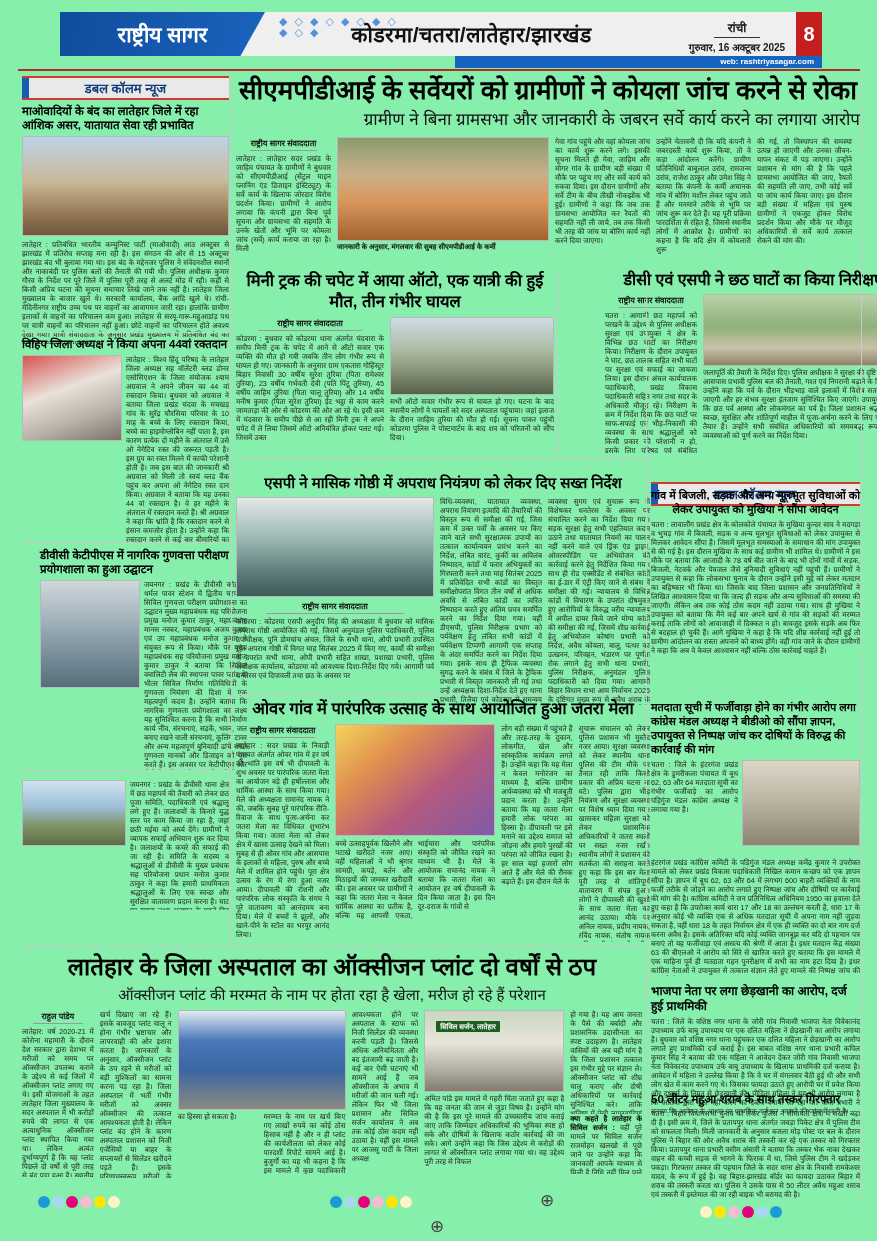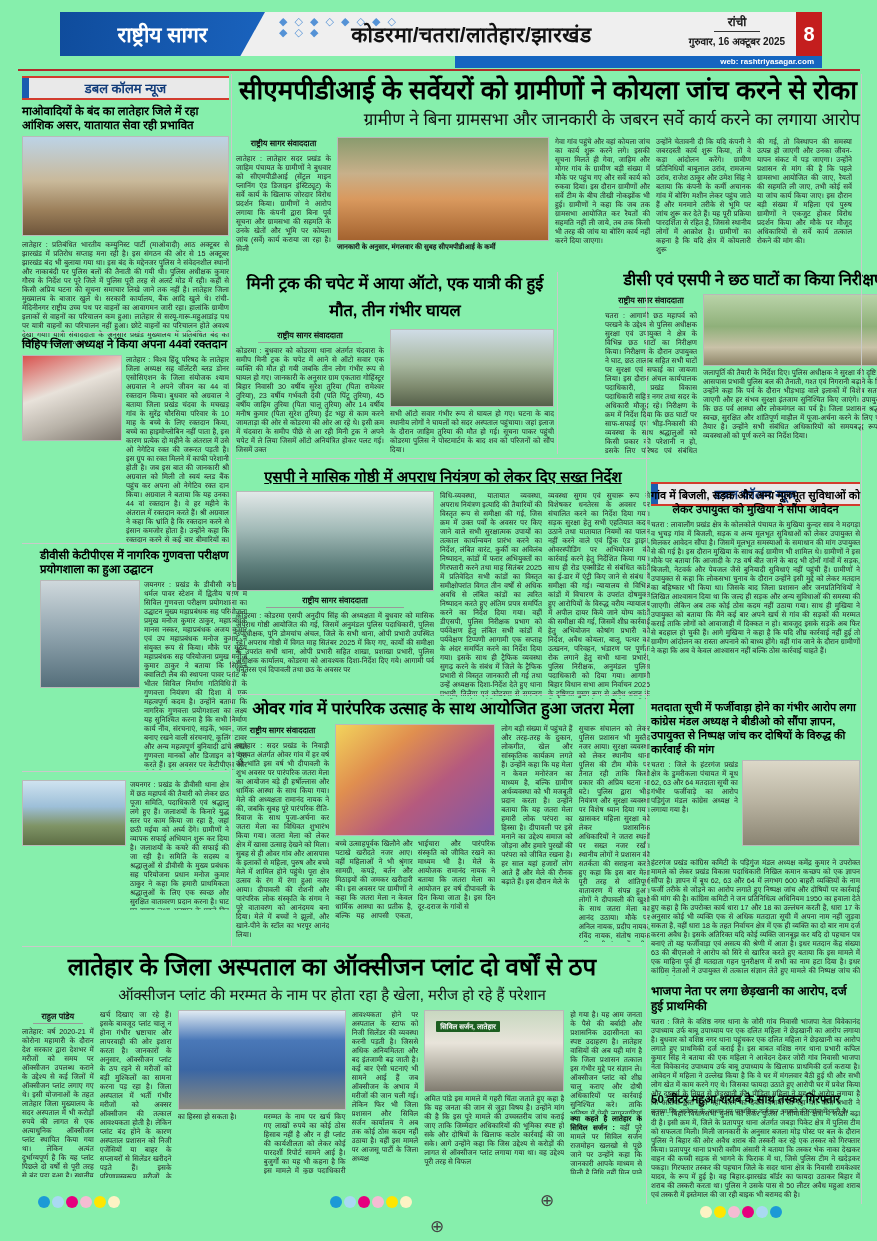--- a/index.html
+++ b/index.html
@@ -14,21 +14,21 @@
   
   .mast-band { left:60px; top:12px; width:762px; height:44px; background:#efefef; display:flex; }
   .mast-blue {
     width:205px; height:44px; background:linear-gradient(100deg,#0f4c9c,#1a63be);
     color:#fff; display:flex; align-items:center; justify-content:center;
     font-weight:bold; font-size:21px; clip-path:polygon(0 0,100% 0,88% 100%,0 100%);
   }
   .mast-center { flex:1; display:flex; align-items:center; justify-content:center; position:relative; }
   .mast-title { font-weight:bold; font-size:21px; color:#111; letter-spacing:0.5px; z-index:2; }
   .diamonds { position:absolute; left:14px; top:4px; font-size:11px; color:#2e7bd0; opacity:.8; letter-spacing:2px; line-height:11px; width:120px; }
-  .mast-right { width:118px; text-align:center; padding-top:0; }
+  .mast-right { width:118px; text-align:center; padding-top:0;margin-top:6px; }
   .mast-city { font-weight:bold; font-size:12px; border-bottom:1px solid #333; display:inline-block; padding:0 14px 1px; }
   .mast-date { font-size:10px; font-weight:bold; margin-top:2px; }
   .page-box { width:26px; height:44px; background:#c41e1e; color:#fff; font-weight:bold; font-size:20px; display:flex; align-items:center; justify-content:center; }
   .web-strip { left:455px; top:56px; width:367px; height:12px; background:#1565c0; color:#fff; font-size:8px; font-weight:bold; text-align:right; padding:1px 8px 0 0; }
   .red-rule { left:18px; top:69px; width:842px; height:2px; background:#b22a2a; }
 
   
   .secbox { background:#e9e9e9; border-top:2px solid #d23c2e; border-bottom:2px solid #d23c2e; position:relative; text-align:center; font-weight:bold; font-size:13px; color:#123c7a; line-height:20px; }
   .secbox .tab { position:absolute; left:0; top:0; width:7px; height:100%; background:#1a5cb0; }
   .hl { font-weight:bold; color:#000; }
@@ -137,21 +137,21 @@
         <div class="photo ph-crowd" style="width:212px; height:104px;"></div>
         <div class="caption" style="margin-top:2px;">जानकारी के अनुसार, मंगलवार की सुबह सीएमपीडीआई के कर्मी</div>
       </div>
       <div class="body-txt" style="width:95px; height:128px;">गेवा गांव पहुंचे और वहां कोयला जांच का कार्य शुरू करने लगे। इसकी सूचना मिलते ही गेवा, जाहिम और मोगर गांव के ग्रामीण बड़ी संख्या में मौके पर पहुंच गए और सर्वे कार्य को रुकवा दिया। इस दौरान ग्रामीणों और सर्वे टीम के बीच तीखी नोकझोंक भी हुई। ग्रामीणों ने कहा कि जब तक ग्रामसभा आयोजित कर रैयतों की सहमति नहीं ली जाये, तब तक किसी भी तरह की जांच या बोरिंग कार्य नहीं करने दिया जाएगा।</div>
       <div class="body-txt" style="width:95px; height:128px;">उन्होंने चेतावनी दी कि यदि कंपनी ने जबरदस्ती कार्य शुरू किया, तो वे कड़ा आंदोलन करेंगे। ग्रामीण प्रतिनिधियों बाबूलाल उरांव, रामजन्म उरांव, राजेश ठाकुर और उमेश सिंह ने बताया कि कंपनी के कर्मी अचानक गांव में बोरिंग मशीन लेकर पहुंच जाते हैं और मनमाने तरीके से भूमि पर जांच शुरू कर देते हैं। यह पूरी प्रक्रिया पारदर्शिता से रहित है, जिससे स्थानीय लोगों में आक्रोश है। ग्रामीणों का कहना है कि यदि क्षेत्र में कोयलारी शुरू</div>
       <div class="body-txt" style="width:95px; height:128px;">की गई, तो विस्थापन की समस्या उत्पन्न हो जाएगी और उनका जीवन-यापन संकट में पड़ जाएगा। उन्होंने प्रशासन से मांग की है कि पहले ग्रामसभा आयोजित की जाए, रैयतों की सहमति ली जाए, तभी कोई सर्वे या जांच कार्य किया जाए। इस दौरान बड़ी संख्या में महिला एवं पुरुष ग्रामीणों ने एकजुट होकर विरोध प्रदर्शन किया और मौके पर मौजूद अधिकारियों से सर्वे कार्य तत्काल रोकने की मांग की।</div>
     </div>
   </div>
 
   <div class="abs" style="left:236px; top:270px; width:318px;">
-    <div class="hl" style="font-size:16.5px; line-height:27px; text-align:center;">मिनी ट्रक की चपेट में आया ऑटो, एक यात्री की हुई मौत, तीन गंभीर घायल</div>
+    <div class="hl" style="font-size:16.5px; line-height:21px; text-align:center;">मिनी ट्रक की चपेट में आया ऑटो, एक यात्री की हुई मौत, तीन गंभीर घायल</div>
     <div class="row gap" style="margin-top:5px; height:138px;">
       <div style="width:148px;">
         <div class="byline">राष्ट्रीय सागर संवाददाता</div>
         <div class="body-txt" style="margin-top:3px; height:120px;">कोडरमा : बुधवार को कोडरमा थाना अंतर्गत चंदवारा के समीप मिनी ट्रक के चपेट में आने से ऑटो सवार एक व्यक्ति की मौत हो गयी जबकि तीन लोग गंभीर रूप से घायल हो गए। जानकारी के अनुसार ग्राम एकतारा गोहिंस्टूर बिहार निवासी 30 वर्षीय सुरेश तुरिया (पिता रामेश्वर तुरिया), 23 वर्षीय गर्भवती देवी (पति पिंटू तुरिया), 45 वर्षीय जाहिम तुरिया (पिता चालू तुरिया) और 14 वर्षीय मनीष कुमार (पिता सुरेश तुरिया) ईंट भट्ठा से काम करने जामताड़ा की ओर से कोडरमा की ओर आ रहे थे। इसी क्रम में चंदवारा के समीप पीछे से आ रही मिनी ट्रक ने अपने चपेट में ले लिया जिसमें ऑटो अनियंत्रित होकर पलट गई। जिसमें उक्त</div>
       </div>
       <div style="width:164px;">
         <div class="photo ph-accident" style="width:164px; height:78px;"></div>
         <div class="body-txt" style="margin-top:2px; height:56px;">सभी ऑटो सवार गंभीर रूप से घायल हो गए। घटना के बाद स्थानीय लोगों ने घायलों को सदर अस्पताल पहुंचाया। जहां इलाज के दौरान जाहिम तुरिया की मौत हो गई। सूचना पाकर पहुंची कोडरमा पुलिस ने पोस्टमार्टम के बाद शव को परिजनों को सौंप दिया।</div>
       </div>
     </div>
@@ -167,21 +167,21 @@
         <div class="body-txt" style="margin-top:3px; height:142px;">चतरा : आगामी छठ महापर्व को परखने के उद्देश्य से पुलिस अधीक्षक सुरक्षा एवं उपायुक्त ने क्षेत्र के विभिन्न छठ घाटों का निरीक्षण किया। निरीक्षण के दौरान उपायुक्त ने घाट, छठ तालाब सहित सभी घाटों पर सुरक्षा एवं सफाई का जायजा लिया। इस दौरान अंचल कार्यपालक पदाधिकारी, प्रखंड विकास पदाधिकारी सहित नगर तथा सदर के अधिकारी मौजूद रहे। निरीक्षण के क्रम में निर्देश दिया कि छठ घाटों पर साफ-सफाई एवं भीड़-निकासी की व्यवस्था के साथ श्रद्धालुओं को किसी प्रकार की परेशानी न हो, इसके लिए परिषद एवं संबंधित विभाग अभियान चलाने, प्रत्येक घाट पर</div>
       </div>
       <div style="width:201px;">
         <div class="photo ph-ghat" style="width:201px; height:72px;"></div>
         <div class="body-txt" style="margin-top:2px; height:82px;">जलापूर्ति की तैयारी के निर्देश दिए। पुलिस अधीक्षक ने सुरक्षा की दृष्टि से घाटों के आसपास प्रभावी पुलिस बल की तैनाती, गश्त एवं निगरानी बढ़ाने के निर्देश दिए। उन्होंने कहा कि पर्व के दौरान भीड़भाड़ वाले इलाकों में विशेष सतर्कता बरती जाएगी और हर संभव सुरक्षा इंतजाम सुनिश्चित किए जाएंगे। उपायुक्त ने कहा कि छठ पर्व आस्था और लोकमंगल का पर्व है। जिला प्रशासन श्रद्धालुओं को स्वच्छ, सुरक्षित और शांतिपूर्ण माहौल में पूजा-अर्चना करने के लिए पूर्ण रूप से तैयार है। उन्होंने सभी संबंधित अधिकारियों को समयबद्ध रूप से सभी व्यवस्थाओं को पूर्ण करने का निर्देश दिया।</div>
       </div>
     </div>
   </div>
 
   <div class="abs" style="left:236px; top:458px; width:414px;">
-    <div class="hl" style="font-size:15px; line-height:19px; text-align:center; border-top:1px solid #c9c9c9; padding-top:8px;text-decoration:underline;">एसपी ने मासिक गोष्ठी में अपराध नियंत्रण को लेकर दिए सख्त निर्देश</div>
+    <div class="hl" style="font-size:15px; line-height:19px; text-align:center; border-top:1px solid #c9c9c9; padding-top:14px;">एसपी ने मासिक गोष्ठी में अपराध नियंत्रण को लेकर दिए सख्त निर्देश</div>
     <div class="row gap" style="margin-top:5px; height:208px;">
       <div style="width:198px;">
         <div class="photo ph-meeting" style="width:198px; height:100px;"></div>
         <div class="byline" style="margin-top:3px;">राष्ट्रीय सागर संवाददाता</div>
         <div class="body-txt" style="margin-top:3px; height:86px;">कोडरमा : कोडरमा एसपी अनुदीप सिंह की अध्यक्षता में बुधवार को मासिक अपराध गोष्ठी आयोजित की गई, जिसमें अनुमंडल पुलिस पदाधिकारी, पुलिस उपाधीक्षक, पुनि डोमचांच अंचल, जिले के सभी थाना, ओपी प्रभारी उपस्थित रहे। अपराध गोष्ठी में विगत माह सितंबर 2025 में किए गए, कार्यों की समीक्षा के उपरांत सभी थाना, ओपी प्रभारी सहित शाखा, प्रशाखा प्रभारी, पुलिस अधीक्षक कार्यालय, कोडरमा को आवश्यक दिशा-निर्देश दिए गये। आगामी पर्व धनतेरस एवं दिपावली तथा छठ के अवसर पर</div>
       </div>
       <div class="body-txt" style="width:102px; height:208px;">विधि-व्यवस्था, यातायात व्यवस्था, अपराध नियंत्रण इत्यादि की तैयारियों की विस्तृत रूप से समीक्षा की गई, जिस क्रम में उक्त पर्वों के अवसर पर किए जाने वाले सभी सुरक्षात्मक उपायों का तत्काल कार्यान्वयन प्रारंभ करने का निर्देश, लंबित वारंट, कुर्की का अविलंब निष्पादन, कांडों में फरार अभियुक्तों का गिरफ्तारी करने तथा माह सितंबर 2025 में प्रतिवेदित सभी कांडों का विस्तृत समीक्षोपरांत विगत तीन वर्षों से अधिक अवधि से लंबित कांडों का त्वरित निष्पादन करते हुए अंतिम प्रपत्र समर्पित करने का निर्देश दिया गया। वहीं डीएसपी, पुलिस निरीक्षक प्रभाग को पर्यवेक्षण हेतु लंबित सभी कांडों में पर्यवेक्षण टिप्पणी आगामी एक सप्ताह के अंदर समर्पित करने का निर्देश दिया गया। इसके साथ ही ट्रैफिक व्यवस्था सुगढ़ करने के संबंध में जिले के ट्रैफिक प्रभारी से विस्तृत जानकारी ली गई तथा उन्हें अध्यक्षक दिशा-निर्देश देते हुए थाना प्रभारी, तिलैया एवं कोडरमा से समन्वय स्थापित करते हुए ट्रैफिक</div>
       <div class="body-txt" style="width:102px; height:208px;">व्यवस्था सुगम एवं सुचारू रूप से विशेषकर धनतेरस के अवसर पर संचालित करने का निर्देश दिया गया। सड़क सुरक्षा हेतु सभी एहतियात कदम उठाने तथा यातायात नियमों का पालन नहीं करने वाले एवं ड्रिंक एंड ड्राइव, ओवरस्पीडिंग पर अभियोजन की कार्रवाई करने हेतु निर्देशित किया गया। साथ ही रोड एक्सीडेंट से संबंधित कांडों का ई-डार में एंट्री किए जाने से संबंध में समीक्षा की गई। न्यायालय से विभिन्न कांडों में विचारण के उपरांत दोषमुक्त हुए आरोपियों के विरुद्ध वरीय न्यायालय में अपील दायर किये जाने योग्य कांडों की समीक्षा की गई, जिसमें शीघ्र कार्रवाई हेतु अभियोजन कोषांग प्रभारी को निर्देश, अवैध कोयला, बालू, पत्थर का उत्खनन, परिवहन, भंडारण पर पूर्णतः रोक लगाने हेतु सभी थाना प्रभारी, पुलिस निरीक्षक, अनुमंडल पुलिस पदाधिकारी को दिया गया। आगामी बिहार विधान सभा आम निर्वाचन 2025 के दृष्टिगत मुख्य रूप से अवैध शराब के विरुद्ध सघनता से छापामारी कर विधि सम्मत कार्रवाई करने के निर्देश दिए गए। जिसके बाद पुलिस सभा का भी आयोजन किया गया। मौके पर एसडीपीओ, डीएसपी, विभिन्न थाना के थाना प्रभारी समेत सार्जेंट मेजर आदि लोग मौजूद थे।</div>
     </div>
   </div>

